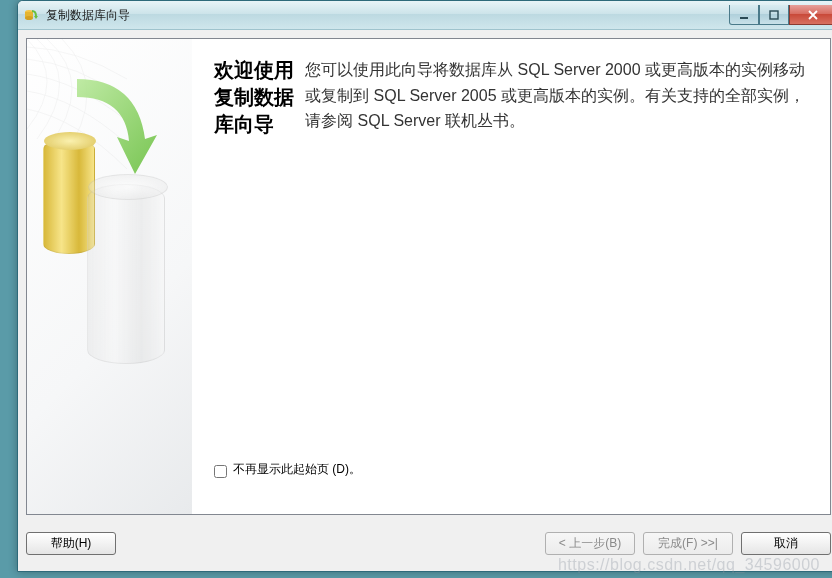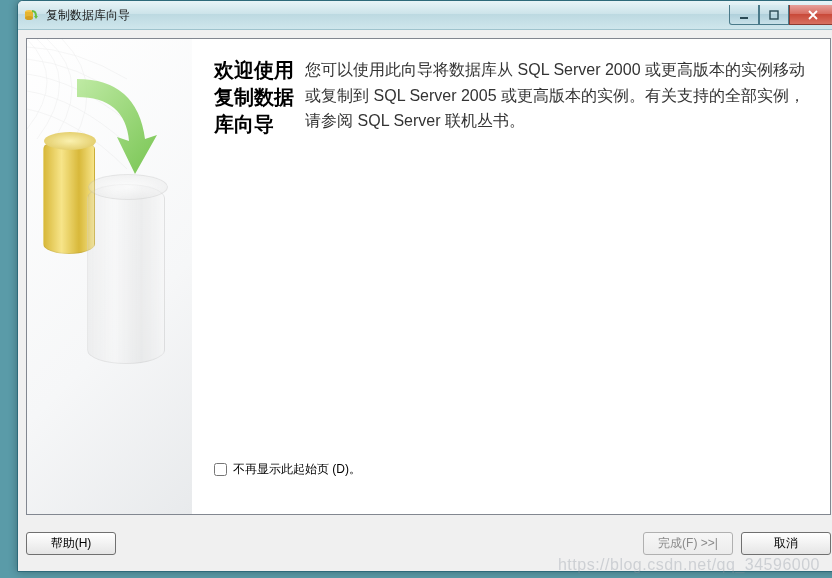--- a/index.html
+++ b/index.html
@@ -157,21 +157,21 @@
     .description {
       font-size: 16px;
       color: #333;
       line-height: 1.6;
     }
     .checkbox-row {
       position: absolute;
       left: 22px;
       bottom: 36px;
       display: flex;
-      align-items: center;
+      align-items: flex-end;
       font-size: 12px;
     }
     .checkbox-row input {
       width: 13px;
       height: 13px;
       margin-right: 6px;
     }
     .button-bar {
       height: 40px;
       display: flex;
@@ -290,20 +290,21 @@
           <input type="checkbox" style="">
           <span>不再显示此起始页 (D)。</span>
         </label>
       </div>
     </div>
 
     <div class="button-bar">
       <button class="btn">帮助(H)</button>
       <div class="spacer"></div>
       <div class="button-group">
+        <button class="btn" disabled="">&lt; 上一步(B)</button>
         <button class="btn" disabled="">完成(F) &gt;&gt;|</button>
         <button class="btn">取消</button>
       </div>
     </div>
   </div>
 </div>
 
 <div class="watermark">https://blog.csdn.net/qq_34596000</div>
 
 </body></html>

